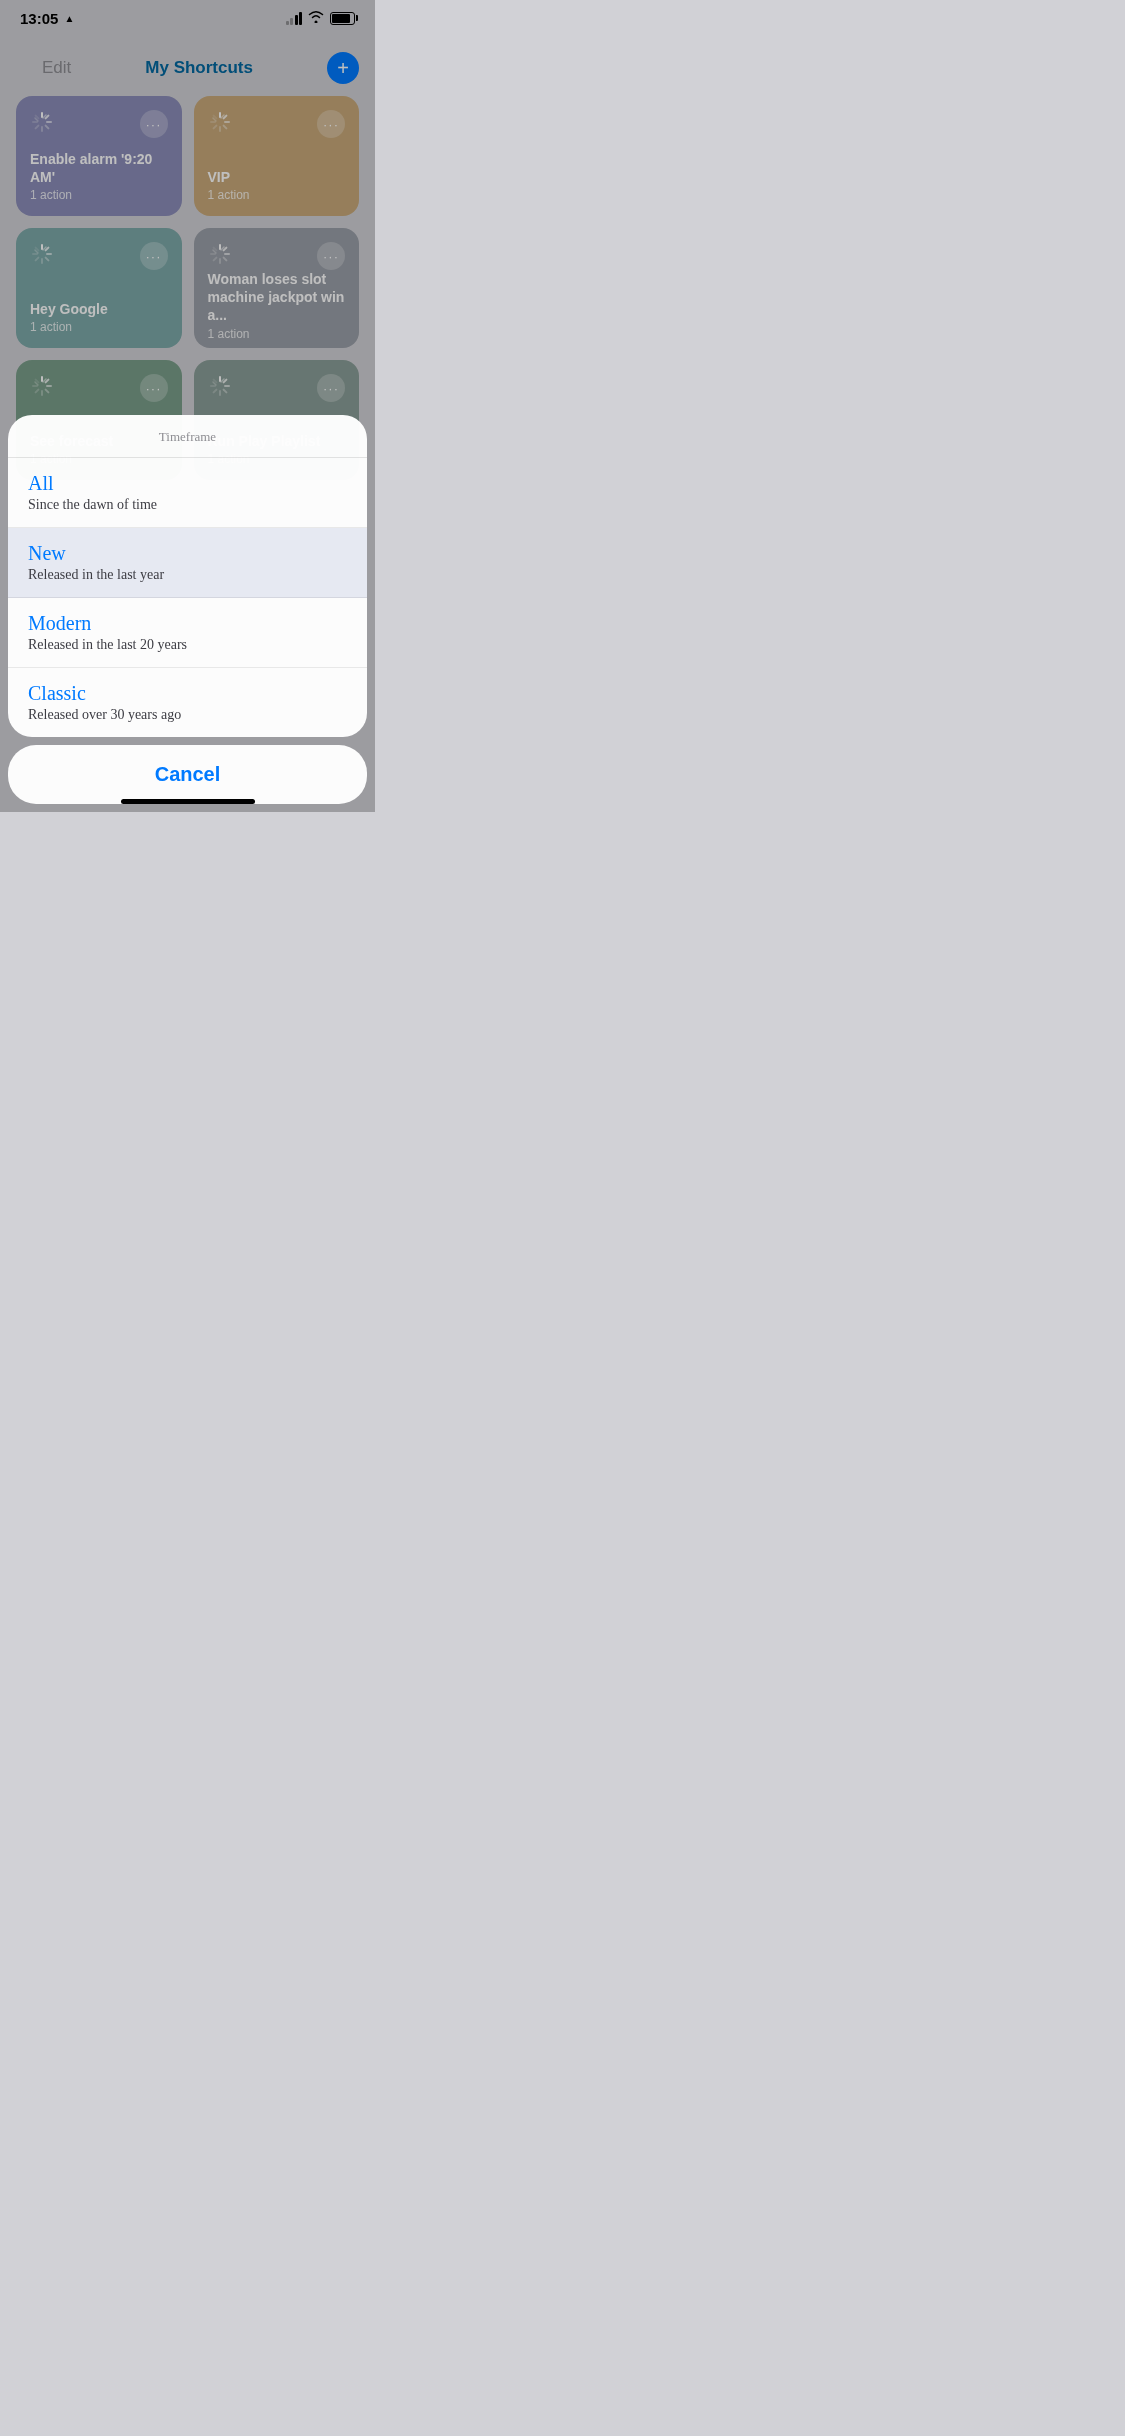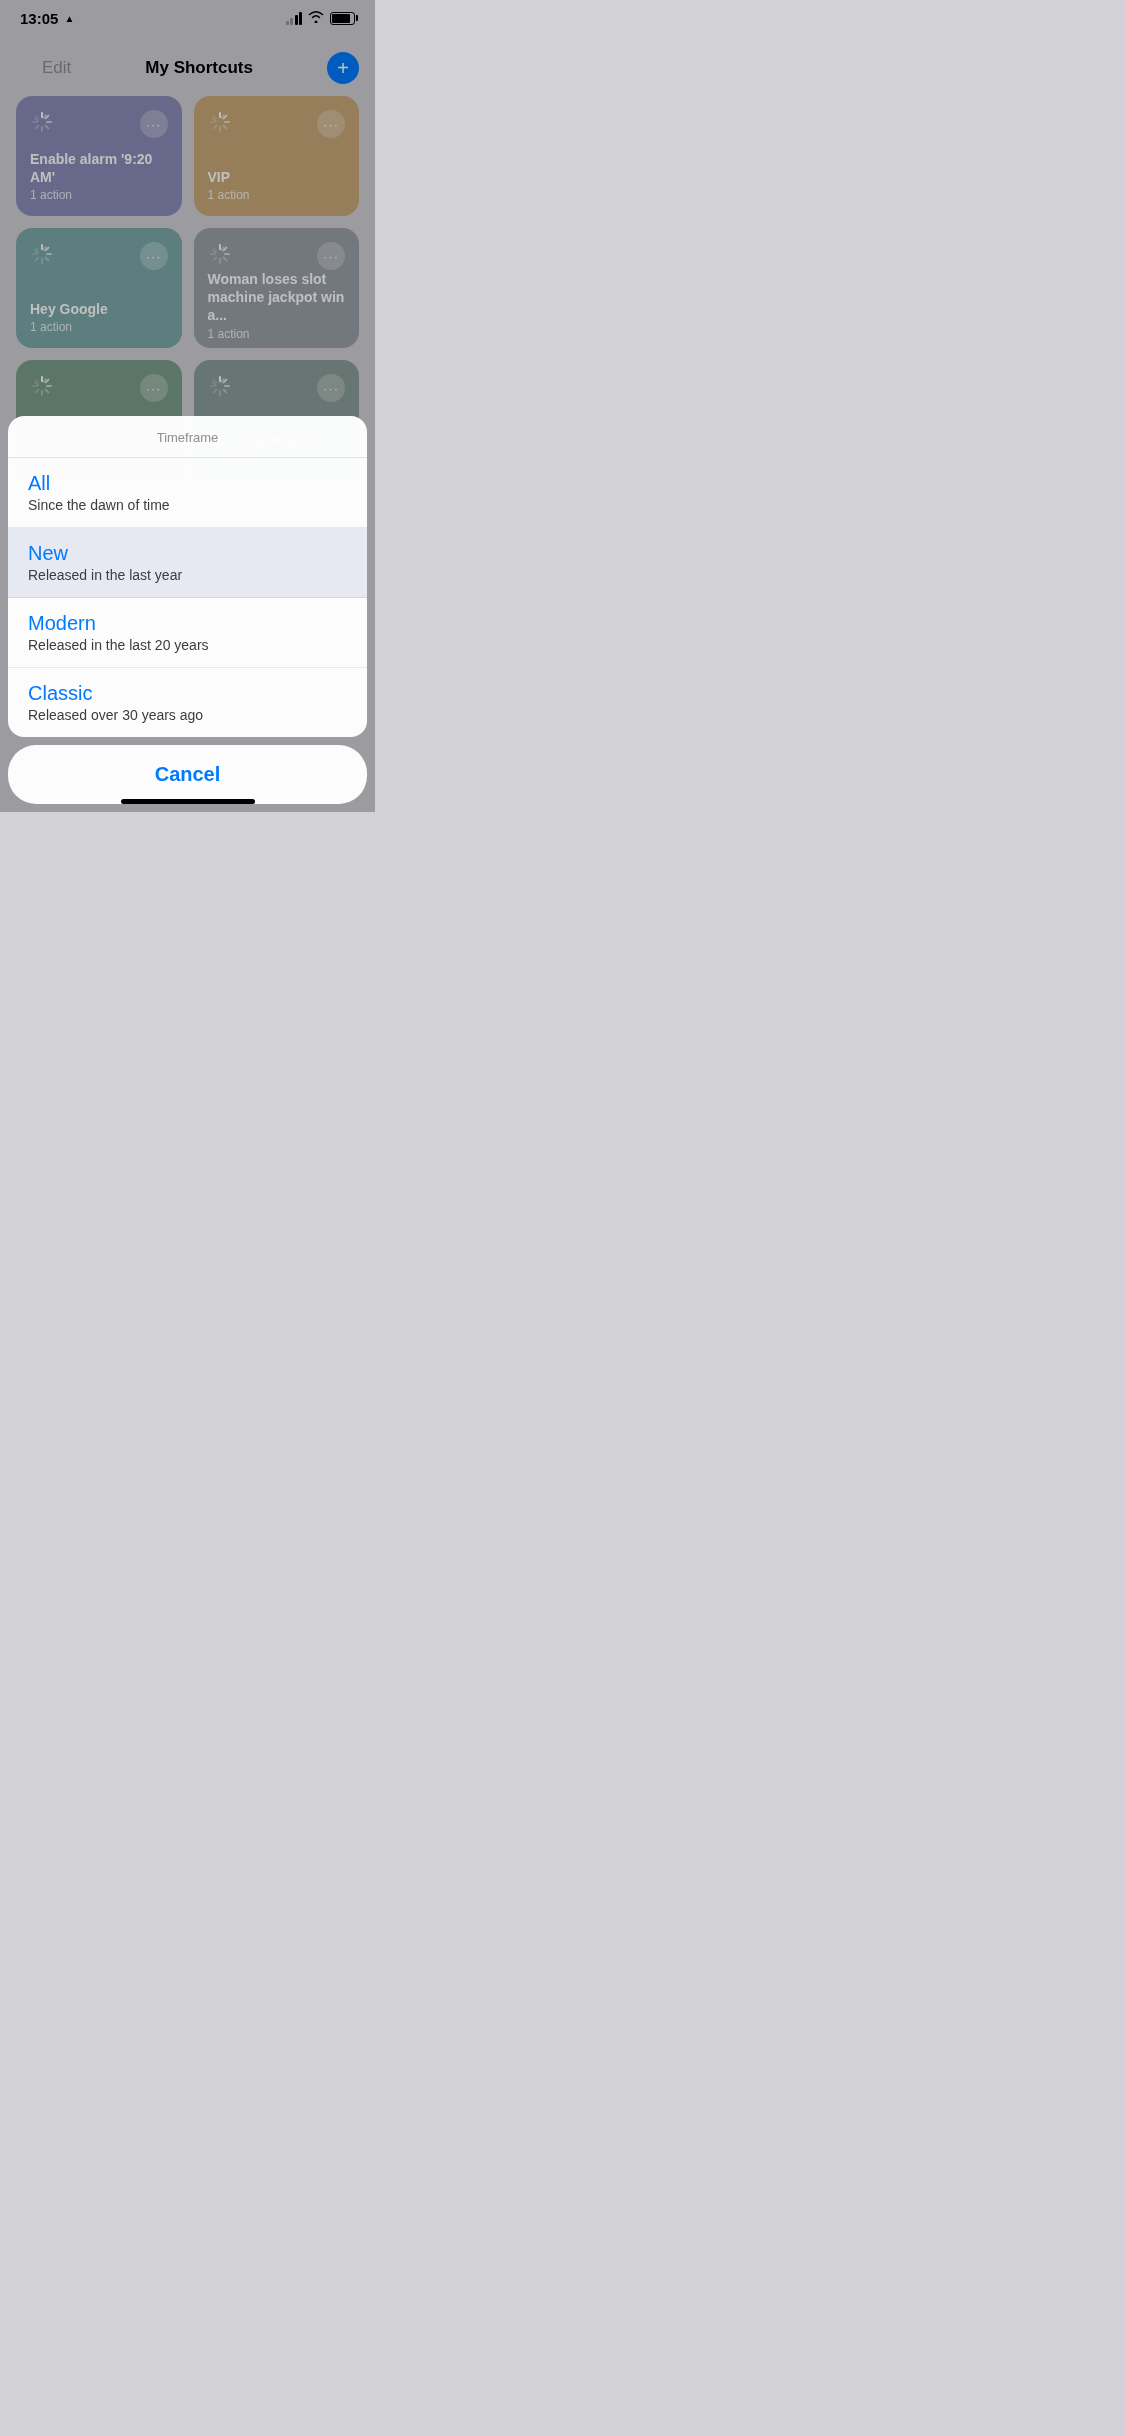--- a/index.html
+++ b/index.html
@@ -49,21 +49,21 @@
 
     .nav-edit {
       font-size: 17px;
       color: #8e8e93;
       font-weight: 400;
     }
 
     .nav-title {
       font-size: 17px;
       font-weight: 700;
-      color: #000000;
+      color: #0369a1;
     }
 
     .nav-add-btn {
       width: 32px;
       height: 32px;
       background: #007aff;
       border-radius: 50%;
       display: flex;
       align-items: center;
       justify-content: center;
@@ -157,22 +157,23 @@
       right: 0;
       z-index: 20;
       padding: 0 8px 8px 8px;
       display: flex;
       flex-direction: column;
       gap: 8px;
     }
 
     .action-sheet {
       background: rgba(255,255,255,0.97);
-      border-radius: 16px;
+      border-radius: 24px;
       overflow: hidden;
+      font-family: Liberation Serif, serif;
     }
 
     .action-sheet-title {
       text-align: center;
       font-size: 13px;
       color: #8e8e93;
       padding: 14px 16px 12px;
       border-bottom: 1px solid rgba(0,0,0,0.1);
     }
 

